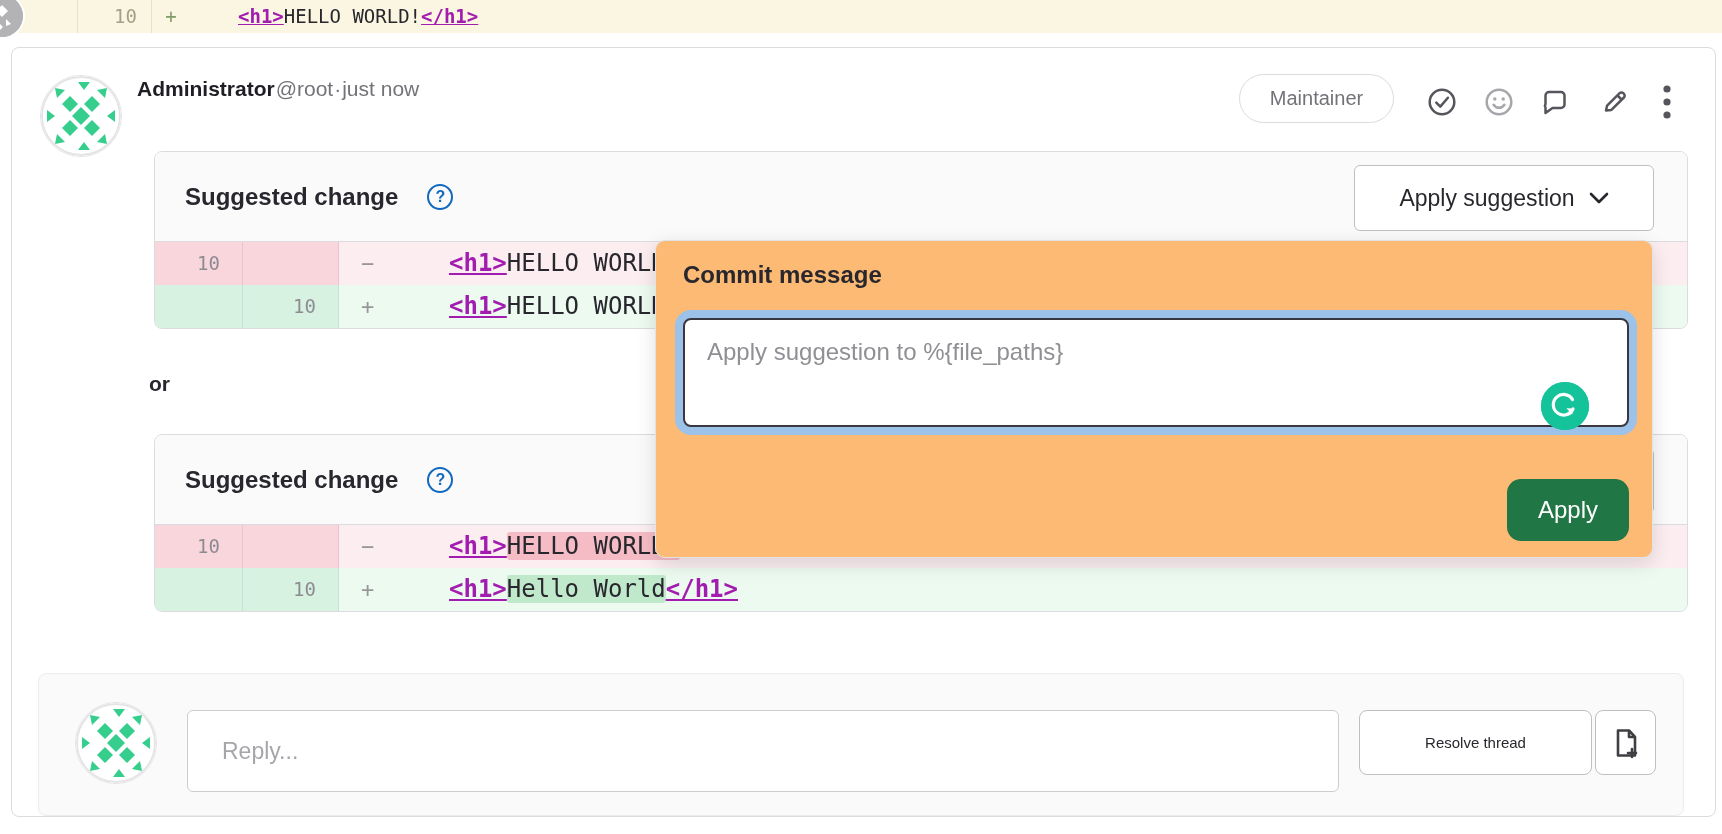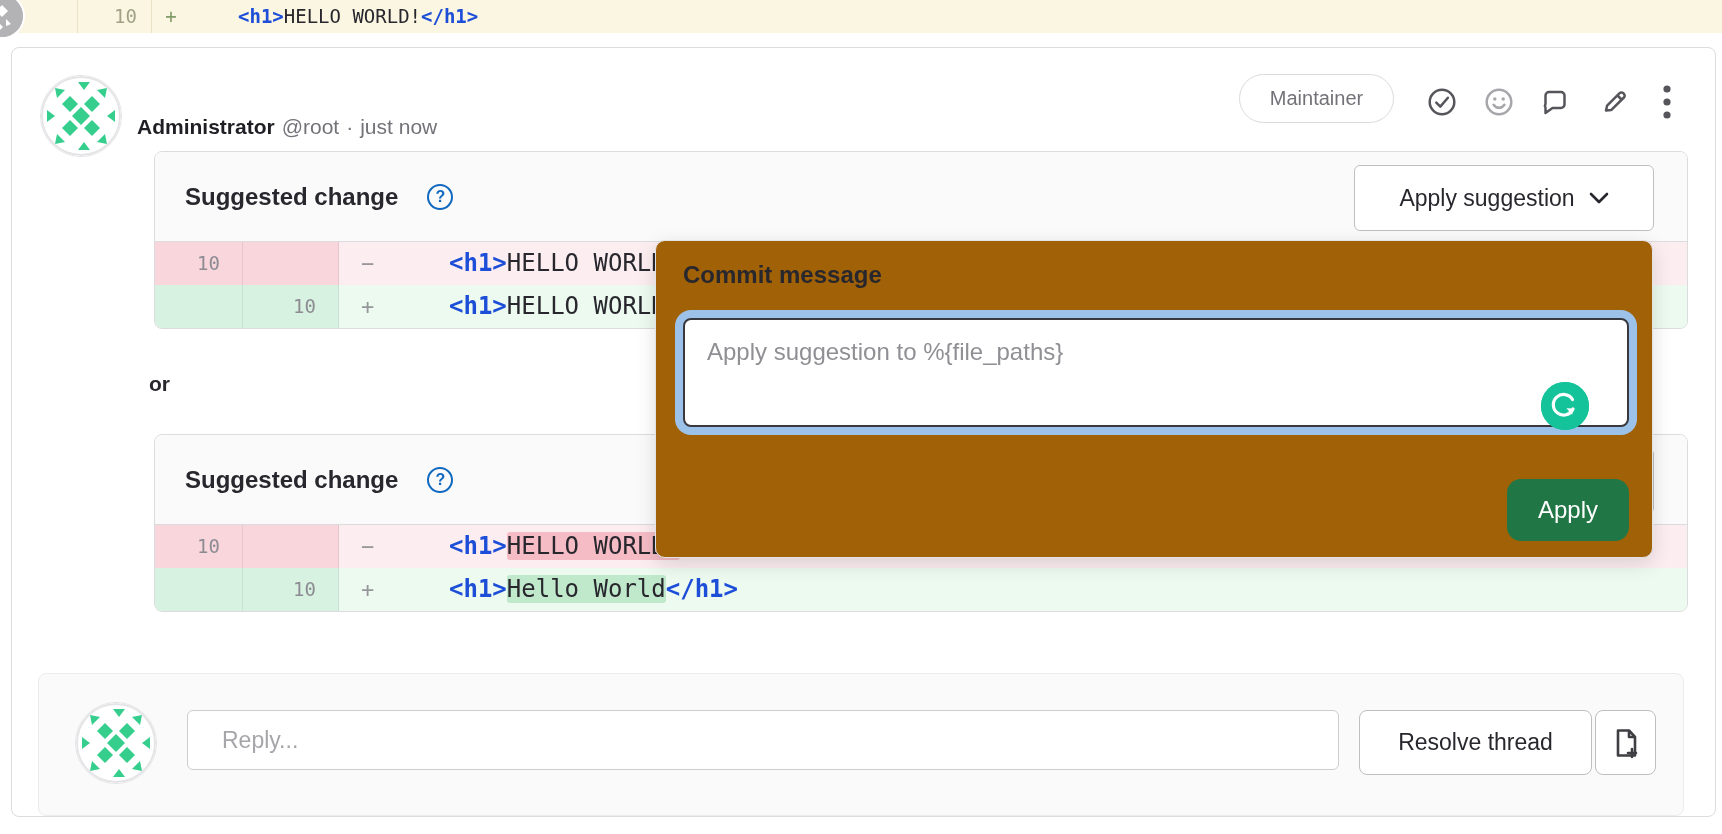--- a/index.html
+++ b/index.html
@@ -9,29 +9,29 @@
 
   
   .topbar{left:0;top:0;width:1722px;height:33px;background:#fbf6e1;}
   .tb-sep{top:0;width:1px;height:33px;background:#e9e2c6;}
   .tb-num{left:77px;top:0;width:60px;height:33px;line-height:33px;text-align:right;
           font-family:"DejaVu Sans Mono",monospace;font-size:19px;color:#a2a287;}
   .tb-sign{left:158px;top:0;width:26px;height:33px;line-height:33px;text-align:center;
            font-family:"DejaVu Sans Mono",monospace;font-size:19px;color:#7f9b68;}
   .tb-code{left:238px;top:0;height:33px;line-height:33px;white-space:pre;
            font-family:"DejaVu Sans Mono",monospace;font-size:19px;color:#28272d;}
-  .syntax-tag{color:#1d4ed8;font-weight:bold;}
+  .syntax-tag{color:#a21caf;font-weight:bold;text-decoration:underline;}
   .gutter-avatar{left:-19px;top:-5px;width:42px;height:42px;border-radius:50%;
                  background:#b3b3b6;overflow:hidden;box-shadow:0 0 0 2px #fff;}
 
   
   .card{left:11px;top:47px;width:1705px;height:770px;background:#fff;
         border:1.5px solid #dcdcde;border-radius:8px;box-sizing:border-box;}
   .avatar{border-radius:50%;overflow:hidden;border:1px solid #e4e4e7;background:#fff;}
-  .note-header{left:125px;top:29px;display:flex;align-items:baseline;gap:7px;font-size:21px;margin-top:38px;}
+  .note-header{left:125px;top:29px;display:flex;align-items:baseline;gap:1px;font-size:21px;}
   .author{font-weight:bold;color:#1f1e24;}
   .meta{color:#737278;}
   .badge{left:1227px;top:26px;width:155px;height:49px;border:1.5px solid #dbdbdb;border-radius:26px;
          box-sizing:border-box;display:flex;align-items:center;justify-content:center;
          font-size:20px;color:#737278;background:#fff;}
   .act-icon{top:38px;width:32px;height:32px;display:flex;align-items:center;justify-content:center;cursor:pointer;}
 
   
   .sbox{width:1534px;border:1.5px solid #dcdcde;border-radius:8px;box-sizing:border-box;
         background:#fff;overflow:hidden;}
@@ -57,43 +57,43 @@
   .removed .numcell{background:#f8d6dc;}
   .removed .codecell{background:#fceef0;}
   .added .numcell{background:#d8f2e1;}
   .added .codecell{background:#ecfaf0;}
   .removed .inline-hl{background:#f5bcc6;border-radius:3px;}
   .added .inline-hl{background:#c0e9cc;border-radius:3px;}
   .plain-hl .inline-hl{background:transparent !important;}
   .or-label{left:137px;top:322px;font-size:21px;line-height:28px;color:#28272d;font-weight:bold;}
 
   
-  .popup{left:655px;top:240px;width:998px;height:318px;background:#a16207;border:1px solid #e3e3e6;
+  .popup{left:655px;top:240px;width:998px;height:318px;background:#fdba74;border:1px solid #e3e3e6;
          border-radius:10px;box-sizing:border-box;box-shadow:0 6px 20px rgba(0,0,0,0.13);z-index:50;}
   .popup-title{left:27px;top:20px;font-size:24px;font-weight:bold;color:#28272d;}
   .ta-wrap{left:27px;top:77px;width:946px;height:109px;}
   .commit-ta{width:100%;height:100%;box-sizing:border-box;resize:none;border:2.5px solid #39383e;
              border-radius:8px;box-shadow:0 0 0 8px #9dc2e9;outline:none;
              font-family:"Liberation Sans",sans-serif;font-size:24px;color:#28272d;
              padding:18px 22px;background:#fff;}
   .commit-ta::placeholder{color:#8f8f94;}
   .grammarly{left:885px;top:141px;width:48px;height:48px;border-radius:50%;background:#15c39a;
              display:flex;align-items:center;justify-content:center;cursor:pointer;}
   .apply-btn{left:851px;top:238px;width:122px;height:62px;background:#217645;border:none;border-radius:14px;
              color:#fff;font-size:24px;font-family:"Liberation Sans",sans-serif;cursor:pointer;}
 
   
   .reply-bar{left:26px;top:625px;width:1646px;height:143px;background:#fafafa;
              border:1px solid #ececef;border-radius:8px;box-sizing:border-box;}
-  .reply-input{left:148px;top:36px;width:1152px;height:60px;border:1.5px solid #cdcdd1;border-radius:6px;
+  .reply-input{left:148px;top:36px;width:1152px;height:82px;border:1.5px solid #cdcdd1;border-radius:6px;
                box-sizing:border-box;font-family:"Liberation Sans",sans-serif;font-size:23px;
                padding:0 34px;color:#28272d;background:#fff;outline:none;}
   .reply-input::placeholder{color:#a6a6aa;}
   .resolve-btn{left:1320px;top:36px;width:233px;height:65px;background:#fff;border:1.5px solid #bfbfc3;
-               border-radius:8px;box-sizing:border-box;font-size:23px;color:#28272d;
+               border-radius:8px;box-sizing:border-box;font-size:15px;color:#28272d;
                font-family:"Liberation Sans",sans-serif;cursor:pointer;}
   .newissue-btn{left:1556px;top:36px;width:61px;height:65px;background:#fff;border:1.5px solid #bfbfc3;
                 border-radius:8px;box-sizing:border-box;display:flex;align-items:center;justify-content:center;cursor:pointer;}
 </style>
 </head>
 <body>
 
 <div class="screen">
 
   <div class="abs topbar">

